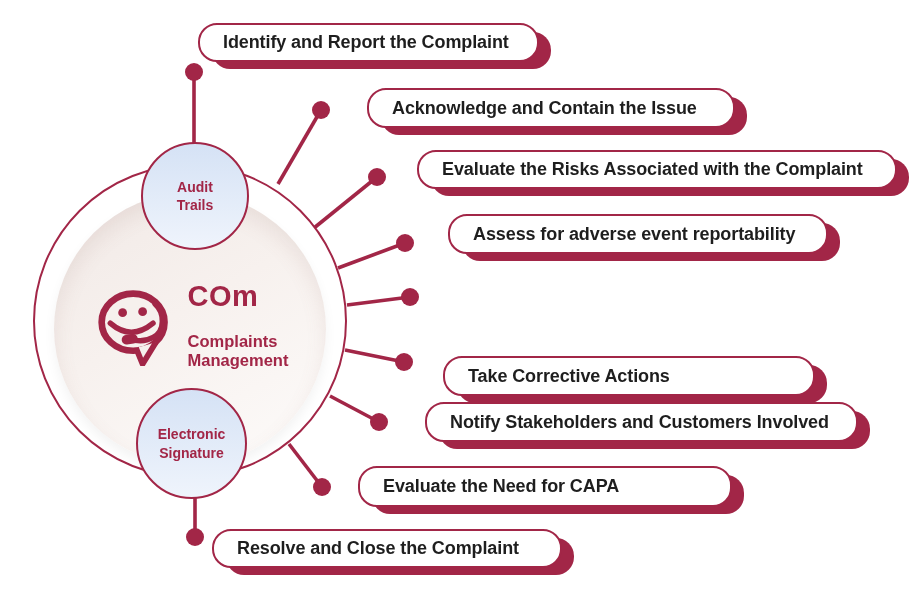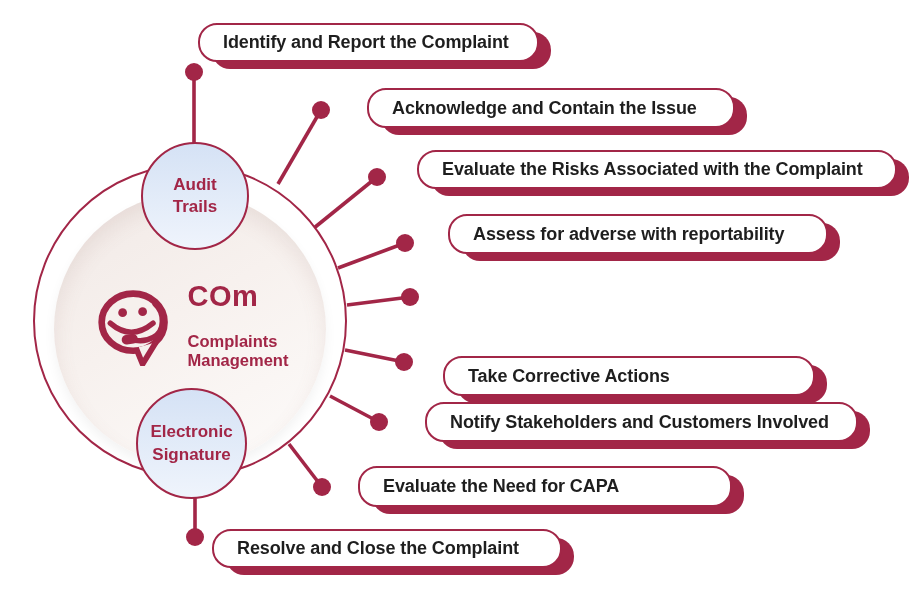--- a/index.html
+++ b/index.html
@@ -35,21 +35,21 @@
   .center-icon{flex:0 0 auto;}
   .center-text{display:flex;flex-direction:column;}
   .center-acronym{font-size:29px;font-weight:800;color:var(--accent);line-height:1.05;letter-spacing:0.5px;}
   .center-name{font-size:16.5px;font-weight:700;color:var(--accent);line-height:1.18;margin-top:20px;}
 
   .satellite{
     position:absolute;border-radius:50%;box-sizing:border-box;
     border:2px solid var(--accent);
     background:linear-gradient(180deg,var(--satellite-top) 0%,var(--satellite-bottom) 100%);
     display:flex;flex-direction:column;align-items:center;justify-content:center;
-    color:var(--accent);font-size:17px;font-weight:700;line-height:1.3;text-align:center;
+    color:var(--accent);font-size:14px;font-weight:700;line-height:1.3;text-align:center;
   }
   .satellite-audit{left:141px;top:142px;width:108px;height:108px;}
   .satellite-esig{left:136px;top:388px;width:111px;height:111px;}
 
   .pill{
     position:absolute;box-sizing:border-box;
     background:var(--pill-bg);
     border:2px solid var(--accent);
     border-radius:19px;
     box-shadow:13px 8px 0 -1px var(--accent);
@@ -127,21 +127,21 @@
   <div class="pill" style="left:198px;top:23px;width:341px;height:39px;">
       <span>Identify and Report the Complaint</span>
     </div>
   <div class="pill" style="left:367px;top:88px;width:368px;height:40px;">
       <span>Acknowledge and Contain the Issue</span>
     </div>
   <div class="pill" style="left:417px;top:150px;width:480px;height:39px;">
       <span>Evaluate the Risks Associated with the Complaint</span>
     </div>
   <div class="pill" style="left:448px;top:214px;width:380px;height:40px;">
-      <span>Assess for adverse with reportability</span>
+      <span>Assess for adverse event reportability</span>
     </div>
   <div class="pill" style="left:443px;top:340px;width:372px;height:40px;margin-top:16px;">
       <span>Take Corrective Actions</span>
     </div>
   <div class="pill" style="left:425px;top:402px;width:433px;height:40px;">
       <span>Notify Stakeholders and Customers Involved</span>
     </div>
   <div class="pill" style="left:358px;top:466px;width:374px;height:41px;">
       <span>Evaluate the Need for CAPA</span>
     </div>

